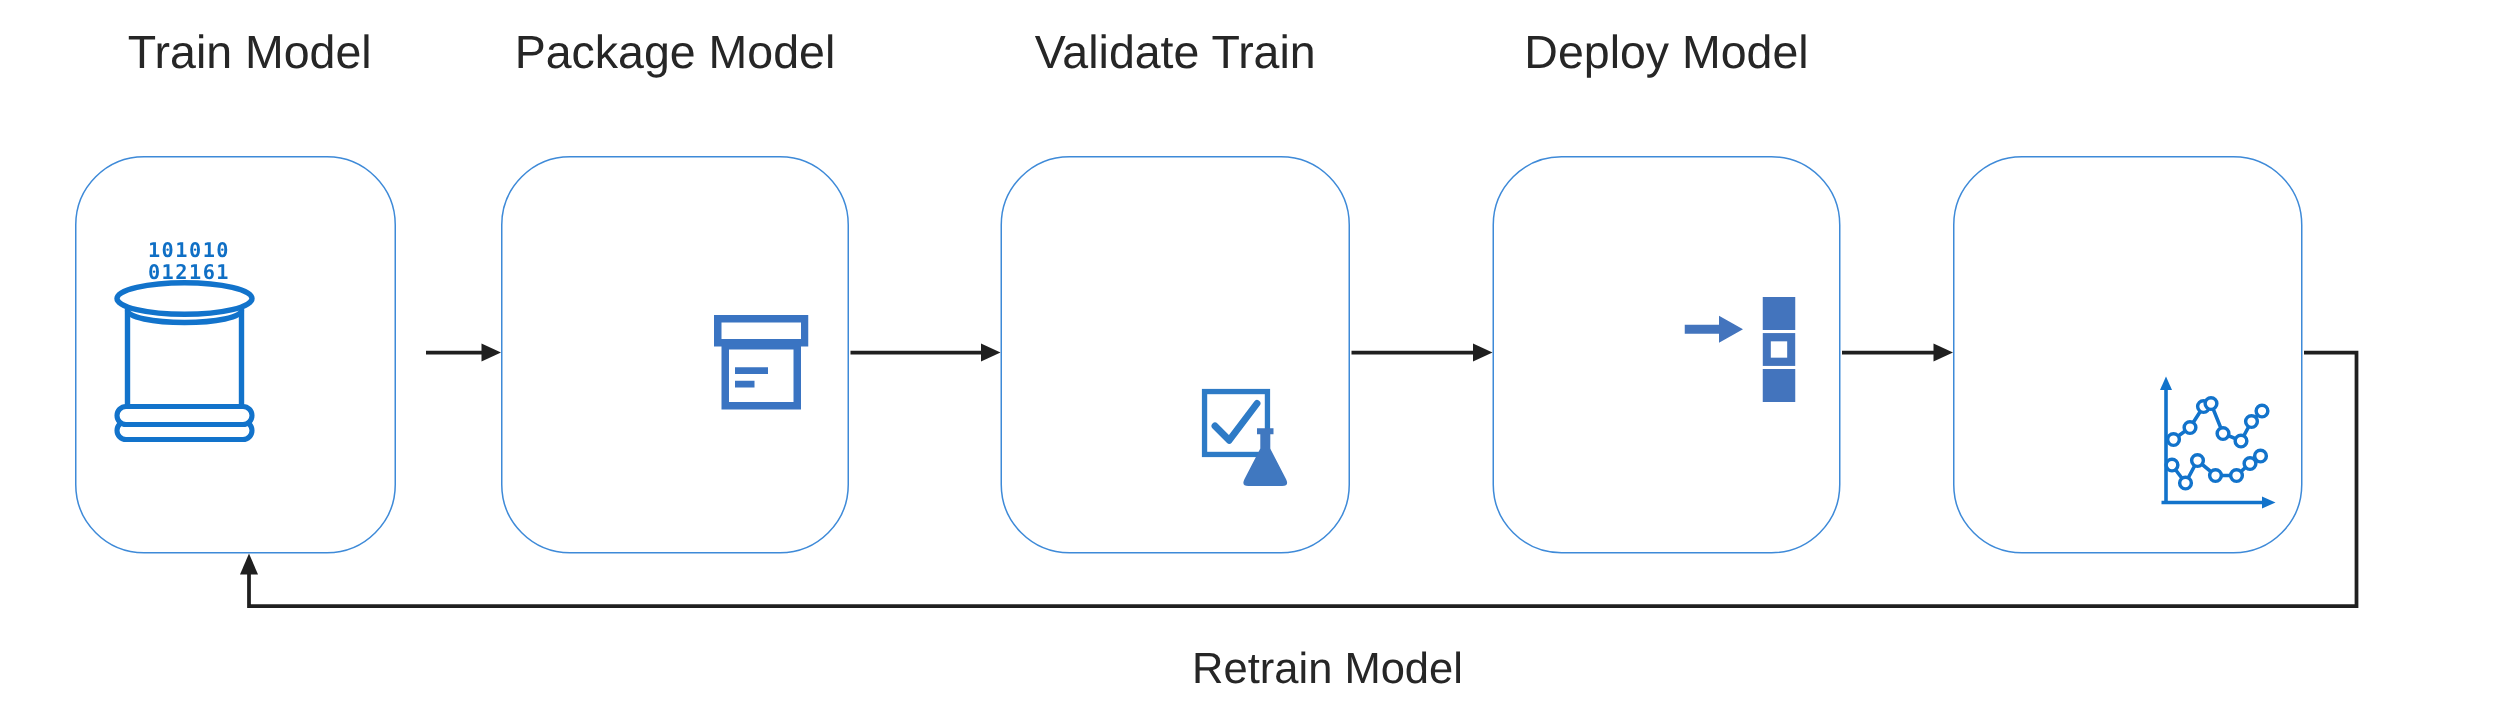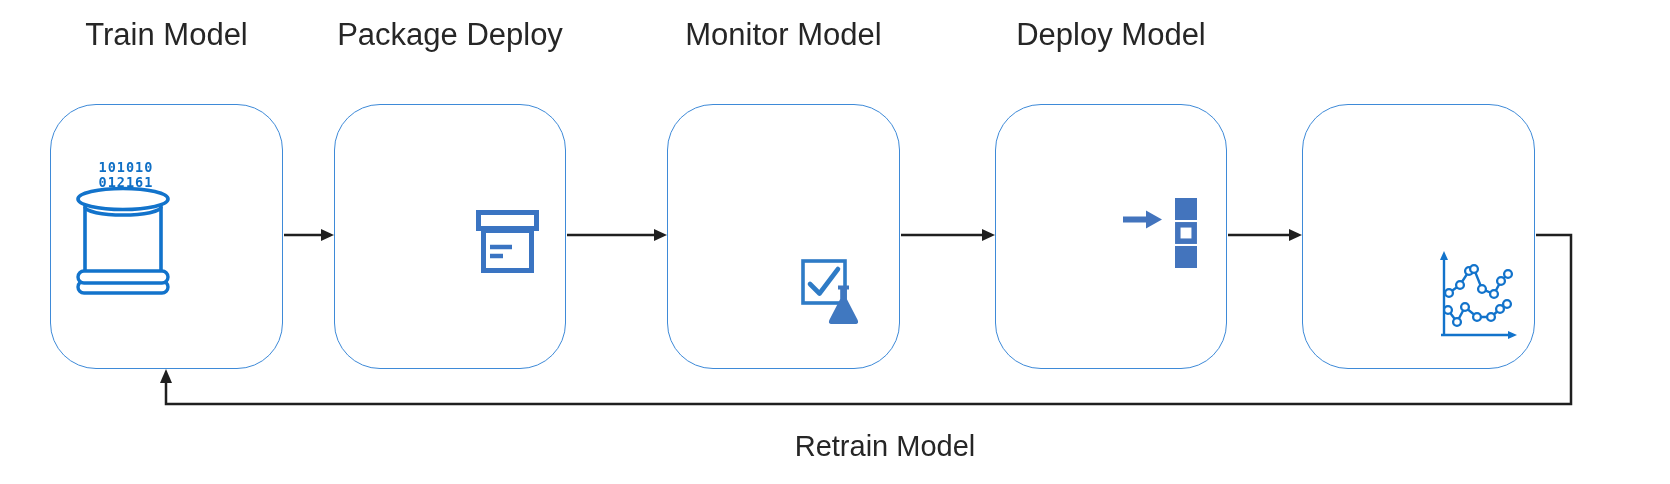--- a/index.html
+++ b/index.html
@@ -51,25 +51,25 @@
             <circle cx="40" cy="69" r="5.3"></circle>
         </g>
       </symbol>
       <symbol id="sym-hollow-arrow" viewBox="0 0 40 20" preserveAspectRatio="none">
         <path d="M2,7.5 H23 V3 L38,10 L23,17 V12.5 H2 Z" fill="#ffffff" stroke="#1273cb" stroke-width="2.4" stroke-linejoin="round"></path>
       </symbol>
     </defs>
   </svg>
 
   <div class="stage-title" style="left:50px;width:233px;">Train Model</div>
-  <div class="stage-title" style="left:334px;width:232px;">Package Deploy</div>
-  <div class="stage-title" style="left:667px;width:233px;">Monitor Model</div>
+  <div class="stage-title" style="left:334px;width:232px;">Package Model</div>
+  <div class="stage-title" style="left:667px;width:233px;">Validate Train</div>
   <div class="stage-title" style="left:995px;width:232px;">Deploy Model</div>
 
-  <div class="stage-box" style="left:50px;width:233px;">
+  <div class="stage-box" style="left:50px;width:214px;">
     <div class="bits">
       <div>101010</div>
       <div>012161</div>
       <div>101010</div>
     </div>
     <svg class="abs" style="left:24px;top:80px;" width="96" height="110" viewBox="0 0 96 110">
       <g stroke="#1273cb" stroke-width="3.6" fill="none">
         <path d="M10,20 V86 M86,20 V86"></path>
         <path d="M10,22 A38,8 0 0 0 86,22"></path>
       </g>

